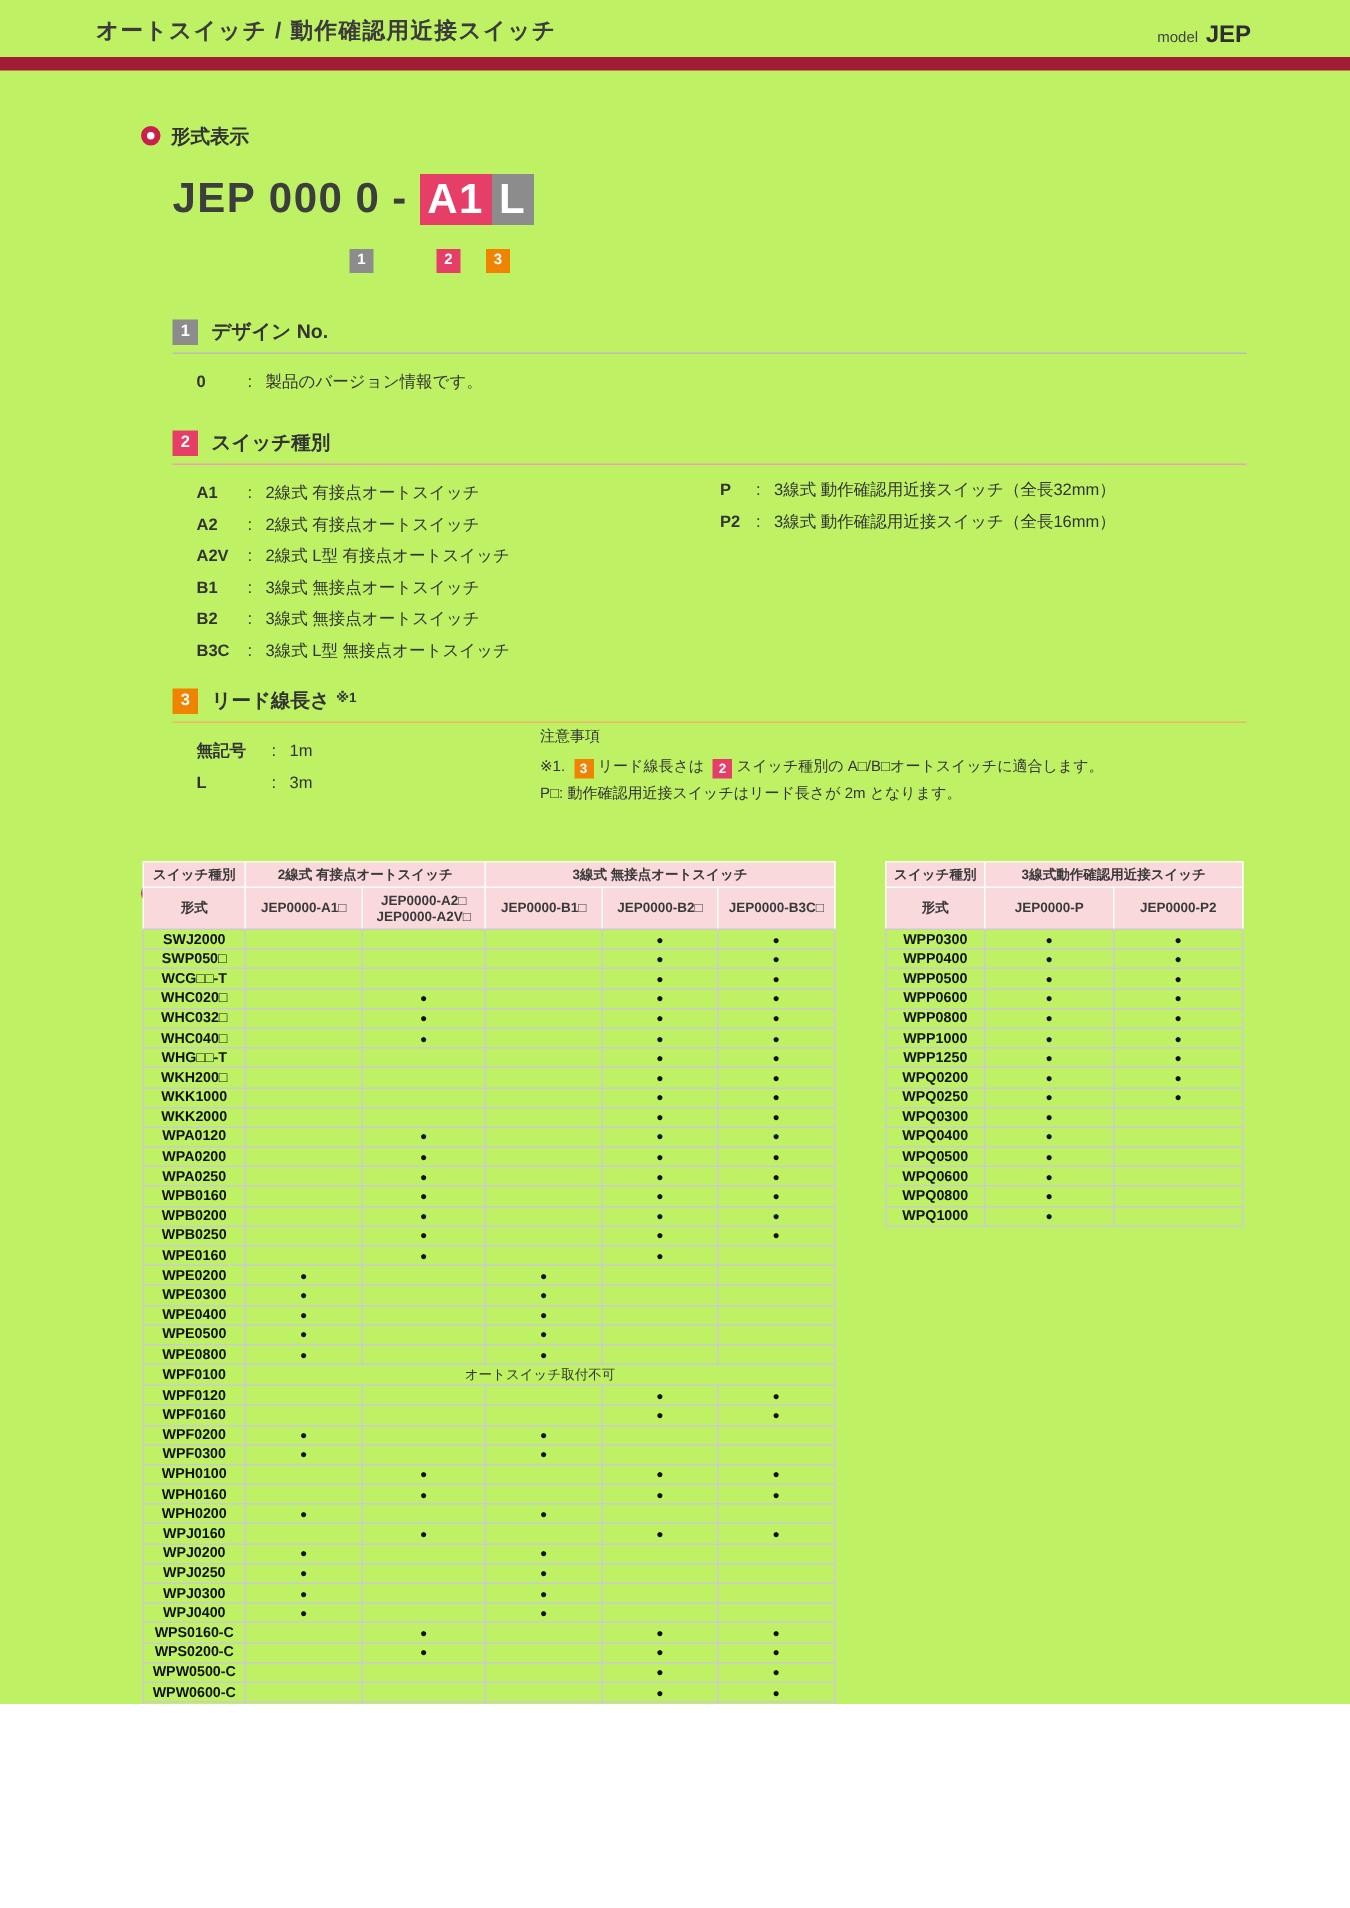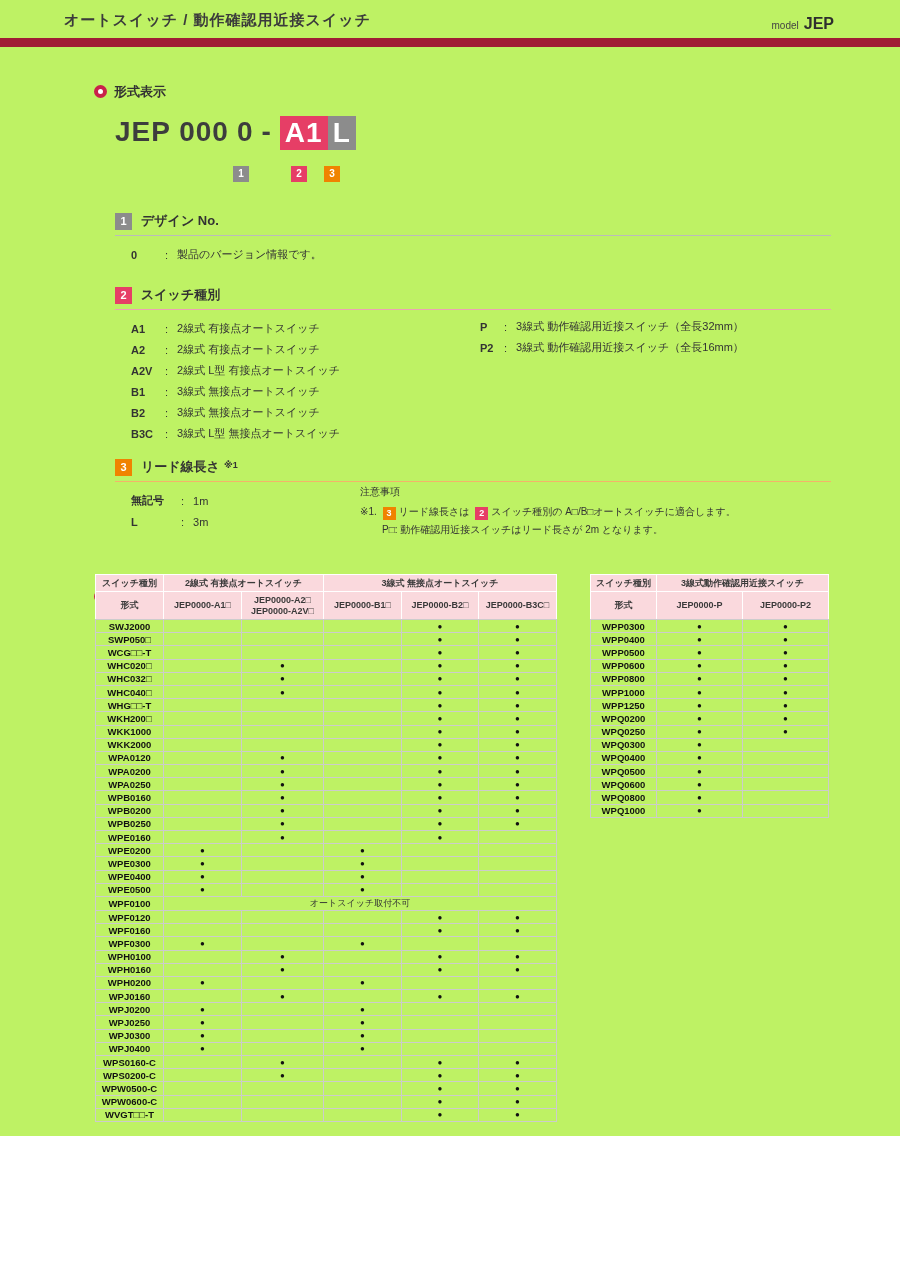--- a/index.html
+++ b/index.html
@@ -40,21 +40,21 @@
   .sec3 { top:458px; } .sec3 .sec-head { border-bottom-color:#F3B469; }
   .items { padding:8px 0 0 16px; font-size:11px; }
   .item-row { height:21px; display:flex; align-items:center; }
   .item-row .code { font-weight:bold; width:34px; flex:0 0 auto; }
   .sec3 .item-row .code { width:50px; }
   .item-row .colon { margin-right:9px; }
   .right-items { position:absolute; left:365px; top:30px; font-size:11px; }
   .right-items .code { width:24px; }
   .notes { position:absolute; left:245px; top:25px; width:462px; font-size:10px; line-height:18px; color:#333; }
   .notes .nh { margin-bottom:2px; }
-  .notes .indent { margin-left:22px; }
+  .notes .indent { }
   .mini-badge { display:inline-block; width:13px; height:13px; line-height:13px; color:#fff; font-size:9px; font-weight:bold; text-align:center; margin:0 3px; vertical-align:-1px; }
   
   table.apl { position:absolute; border-collapse:collapse; font-size:9px; color:#222; table-layout:fixed; }
   #left-table  { left:95px;  top:574px; width:461px; }
   #right-table { left:590px; top:574px; width:238px; }
   .apl th { background:#FAD9DD; border:1px solid #fff; font-weight:bold; padding:1px 2px; text-align:center; color:#3a3a3a; }
   .apl thead tr:first-child th { height:17px; }
   .apl thead tr:last-child th { height:28px; border-bottom-color:#ccc; line-height:11px; }
   .apl td { border:1px solid #ccc; height:13.2px; padding:0 2px; text-align:center; overflow:hidden; white-space:nowrap; }
   .apl td.model { font-weight:bold; font-size:9.5px; color:#111; }
@@ -374,38 +374,54 @@
         </tr>
         <tr>
           <td class="model">WPE0500</td>
           <td class="dot">●</td>
           <td class="dot"></td>
           <td class="dot">●</td>
           <td class="dot"></td>
           <td class="dot"></td>
         </tr>
         <tr>
+          <td class="model">WPE0800</td>
+          <td class="dot">●</td>
+          <td class="dot"></td>
+          <td class="dot">●</td>
+          <td class="dot"></td>
+          <td class="dot"></td>
+        </tr>
+        <tr>
           <td class="model">WPF0100</td>
           <td class="spancell" colspan="5">オートスイッチ取付不可</td>
         </tr>
         <tr>
           <td class="model">WPF0120</td>
           <td class="dot"></td>
           <td class="dot"></td>
           <td class="dot"></td>
           <td class="dot">●</td>
           <td class="dot">●</td>
         </tr>
         <tr>
           <td class="model">WPF0160</td>
           <td class="dot"></td>
           <td class="dot"></td>
           <td class="dot"></td>
           <td class="dot">●</td>
           <td class="dot">●</td>
+        </tr>
+        <tr>
+          <td class="model">WPF0200</td>
+          <td class="dot">●</td>
+          <td class="dot"></td>
+          <td class="dot">●</td>
+          <td class="dot"></td>
+          <td class="dot"></td>
         </tr>
         <tr>
           <td class="model">WPF0300</td>
           <td class="dot">●</td>
           <td class="dot"></td>
           <td class="dot">●</td>
           <td class="dot"></td>
           <td class="dot"></td>
         </tr>
         <tr>

